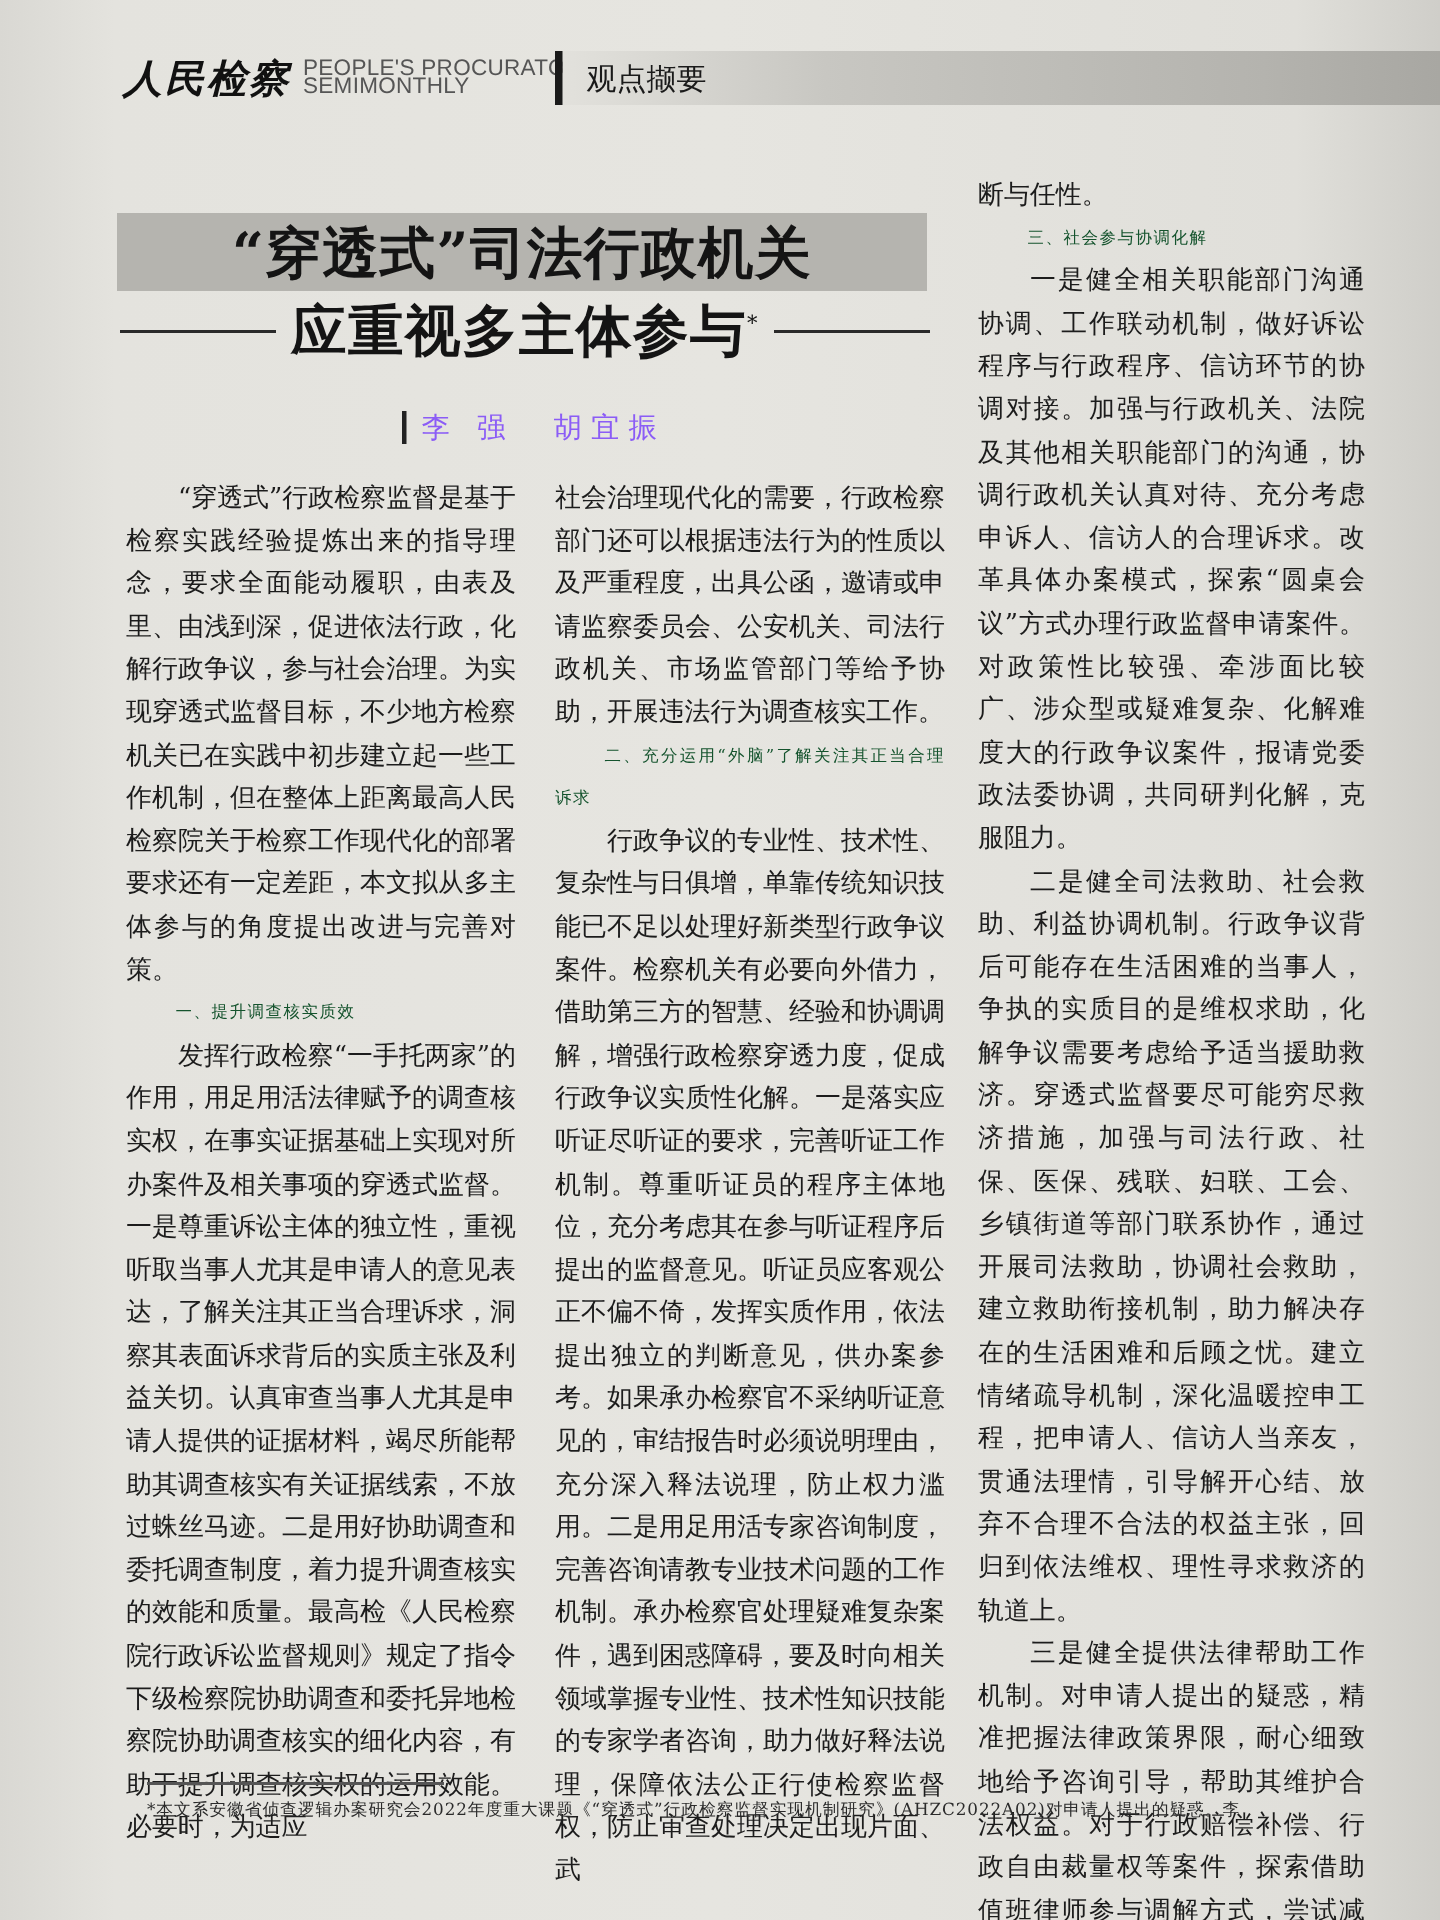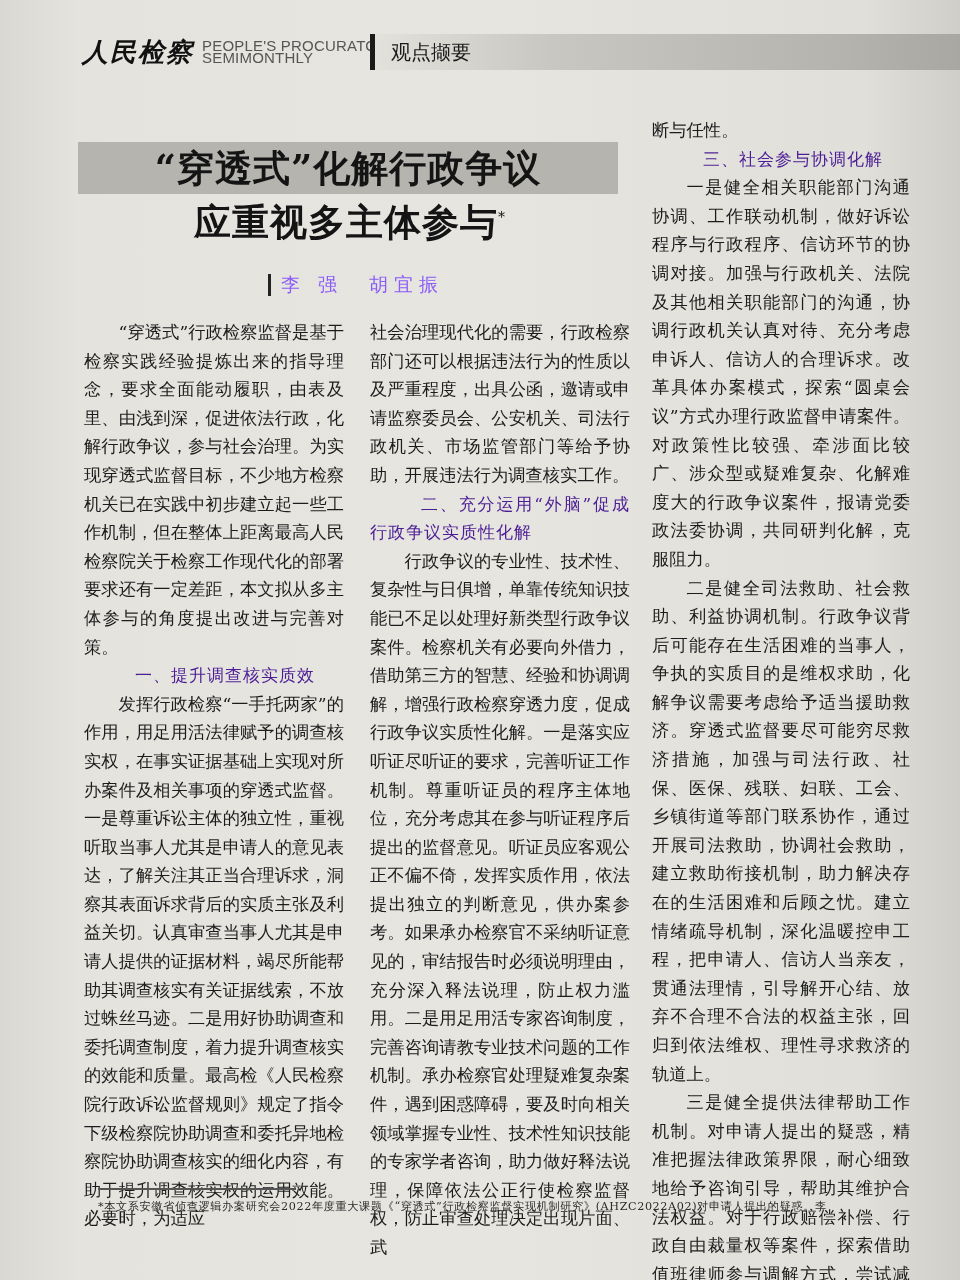--- a/index.html
+++ b/index.html
@@ -13,33 +13,33 @@
   .logo-cn { font-family:Liberation Mono, monospace; font-size:26px; font-weight:bold; font-style:italic; letter-spacing:2px; color:#111; }
   .logo-en { margin-left:8px; font-family:"Liberation Sans", sans-serif; font-size:15px; line-height:12px; color:#555; letter-spacing:0.2px; }
   .section-bar { position:absolute; left:370px; top:34px; width:590px; height:36px;
     background: linear-gradient(90deg, #e2e1dc 0%, #c8c7c2 30%, #b4b3ae 80%, #a8a7a2 100%);
     border-left:5px solid #1a1a1a; box-sizing:border-box; display:flex; align-items:center; }
   .section-label { margin-left:16px; font-family:"DejaVu Sans", sans-serif; font-size:20px; color:#1a1a1a;text-align:center; }
 
   .title-band { position:absolute; left:78px; top:142px; width:540px; height:52px; background:#b5b4af; }
   .title1 { position:absolute; left:78px; top:140px; width:540px; text-align:center;
     font-size:37px; font-weight:bold; line-height:56px; color:#141414; letter-spacing:1px; }
-  .title2-wrap { position:absolute; left:80px; top:196px; width:540px; height:50px; display:flex; align-items:center;flex-direction:column; }
+  .title2-wrap { position:absolute; left:80px; top:196px; width:540px; height:50px; display:flex; align-items:center; }
   .rule { flex:1; height:0; border-top:2px solid #2a2a2a; }
   .title2 { font-size:37px; font-weight:bold; color:#141414; padding:0 10px; letter-spacing:1px; white-space:nowrap; }
   .title2 sup { font-size:14px; font-weight:normal; vertical-align:super; }
   .byline { position:absolute; left:268px; top:272px; display:flex; align-items:center;
     font-family:"DejaVu Sans", sans-serif; font-size:19px; color:#8b5cf6; }
   .byline .bar { width:3px; height:22px; background:#222; margin-right:10px; }
   .byline span.name { margin-right:26px; letter-spacing:6px; }
 
   .col { position:absolute; font-size:17.3px; line-height:28.6px; color:#1c1c1c; text-align:justify; }
   .col p { margin:0; text-indent:2em; }
   .col p.cont { text-indent:0; }
-  .col h4 { margin:0; font-size:17px; font-weight:normal; text-indent:3em; color:#4c1d95; letter-spacing:1px; }
+  .col h4 { margin:0; font-size:11px; font-weight:normal; text-indent:3em; color:#14532d; letter-spacing:1px; }
   .c1 { left:84px; top:318px; width:260px; }
   .c2 { left:370px; top:318px; width:260px; }
   .c3 { left:652px; top:116px; width:258px; }
 
   .fn-rule { position:absolute; left:98px; top:1188px; width:198px; border-top:2px solid #555; }
   .footnote { position:absolute; left:98px; top:1196px; width:820px; font-size:11.2px; line-height:21px; color:#2b2b2b; letter-spacing:0.6px; }
 </style>
 </head>
 <body>
 
@@ -48,41 +48,41 @@
   <div class="logo-en">
     <div>PEOPLE'S PROCURATORIAL</div>
     <div>SEMIMONTHLY</div>
   </div>
 </div>
 <div class="section-bar">
   <span class="section-label">观点撷要</span>
 </div>
 
 <div class="title-band"></div>
-<div class="title1">“穿透式”化解行政争议</div>
+<div class="title1">“穿透式”司法行政机关</div>
 <div class="title2-wrap">
   <div class="rule"></div>
   <div class="title2"><span>应重视多主体参与</span><sup>*</sup></div>
   <div class="rule"></div>
 </div>
 <div class="byline">
   <div class="bar"></div>
   <span class="name">李 强</span>
   <span class="name">胡宜振</span>
 </div>
 
 <div class="col c1">
   <p>“穿透式”行政检察监督是基于检察实践经验提炼出来的指导理念，要求全面能动履职，由表及里、由浅到深，促进依法行政，化解行政争议，参与社会治理。为实现穿透式监督目标，不少地方检察机关已在实践中初步建立起一些工作机制，但在整体上距离最高人民检察院关于检察工作现代化的部署要求还有一定差距，本文拟从多主体参与的角度提出改进与完善对策。</p>
   <h4>一、提升调查核实质效</h4>
   <p>发挥行政检察“一手托两家”的作用，用足用活法律赋予的调查核实权，在事实证据基础上实现对所办案件及相关事项的穿透式监督。一是尊重诉讼主体的独立性，重视听取当事人尤其是申请人的意见表达，了解关注其正当合理诉求，洞察其表面诉求背后的实质主张及利益关切。认真审查当事人尤其是申请人提供的证据材料，竭尽所能帮助其调查核实有关证据线索，不放过蛛丝马迹。二是用好协助调查和委托调查制度，着力提升调查核实的效能和质量。最高检《人民检察院行政诉讼监督规则》规定了指令下级检察院协助调查和委托异地检察院协助调查核实的细化内容，有助于提升调查核实权的运用效能。必要时，为适应</p>
 </div>
 
 <div class="col c2">
   <p class="cont">社会治理现代化的需要，行政检察部门还可以根据违法行为的性质以及严重程度，出具公函，邀请或申请监察委员会、公安机关、司法行政机关、市场监管部门等给予协助，开展违法行为调查核实工作。</p>
-  <h4>二、充分运用“外脑”促成行政争议实质性化解</h4>
+  <h4>二、充分运用“外脑”了解关注其正当合理诉求</h4>
   <p>行政争议的专业性、技术性、复杂性与日俱增，单靠传统知识技能已不足以处理好新类型行政争议案件。检察机关有必要向外借力，借助第三方的智慧、经验和协调调解，增强行政检察穿透力度，促成行政争议实质性化解。一是落实应听证尽听证的要求，完善听证工作机制。尊重听证员的程序主体地位，充分考虑其在参与听证程序后提出的监督意见。听证员应客观公正不偏不倚，发挥实质作用，依法提出独立的判断意见，供办案参考。如果承办检察官不采纳听证意见的，审结报告时必须说明理由，充分深入释法说理，防止权力滥用。二是用足用活专家咨询制度，完善咨询请教专业技术问题的工作机制。承办检察官处理疑难复杂案件，遇到困惑障碍，要及时向相关领域掌握专业性、技术性知识技能的专家学者咨询，助力做好释法说理，保障依法公正行使检察监督权，防止审查处理决定出现片面、武</p>
 </div>
 
 <div class="col c3">
   <p class="cont">断与任性。</p>
   <h4>三、社会参与协调化解</h4>
   <p>一是健全相关职能部门沟通协调、工作联动机制，做好诉讼程序与行政程序、信访环节的协调对接。加强与行政机关、法院及其他相关职能部门的沟通，协调行政机关认真对待、充分考虑申诉人、信访人的合理诉求。改革具体办案模式，探索“圆桌会议”方式办理行政监督申请案件。对政策性比较强、牵涉面比较广、涉众型或疑难复杂、化解难度大的行政争议案件，报请党委政法委协调，共同研判化解，克服阻力。</p>
   <p>二是健全司法救助、社会救助、利益协调机制。行政争议背后可能存在生活困难的当事人，争执的实质目的是维权求助，化解争议需要考虑给予适当援助救济。穿透式监督要尽可能穷尽救济措施，加强与司法行政、社保、医保、残联、妇联、工会、乡镇街道等部门联系协作，通过开展司法救助，协调社会救助，建立救助衔接机制，助力解决存在的生活困难和后顾之忧。建立情绪疏导机制，深化温暖控申工程，把申请人、信访人当亲友，贯通法理情，引导解开心结、放弃不合理不合法的权益主张，回归到依法维权、理性寻求救济的轨道上。</p>
   <p>三是健全提供法律帮助工作机制。对申请人提出的疑惑，精准把握法律政策界限，耐心细致地给予咨询引导，帮助其维护合法权益。对于行政赔偿补偿、行政自由裁量权等案件，探索借助值班律师参与调解方式，尝试减轻讼累开展和解，实质性化解行政争议。</p>
 </div>

